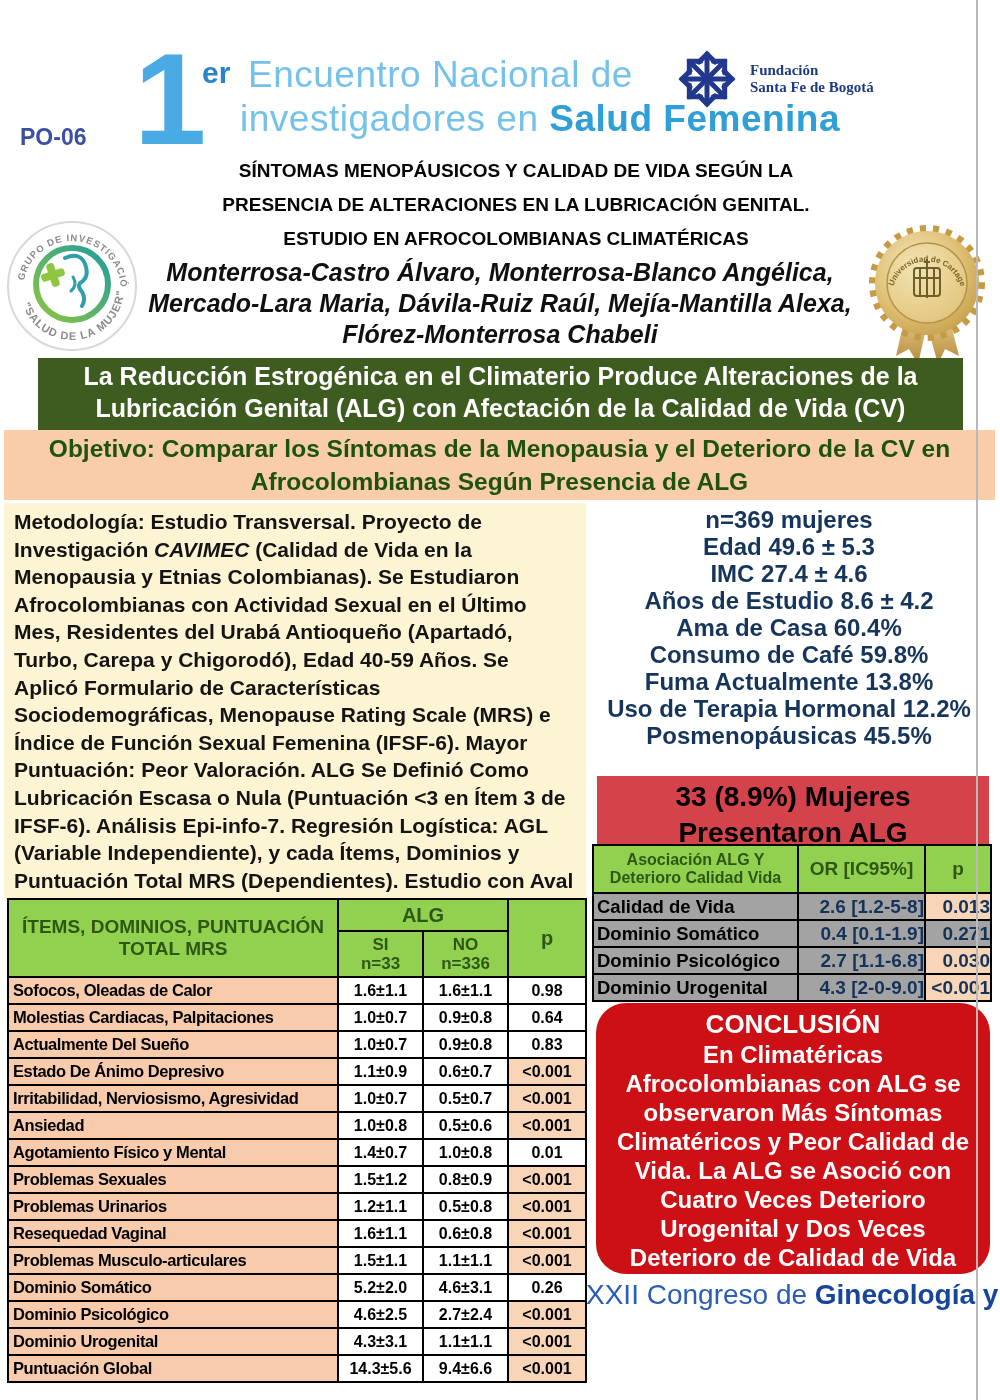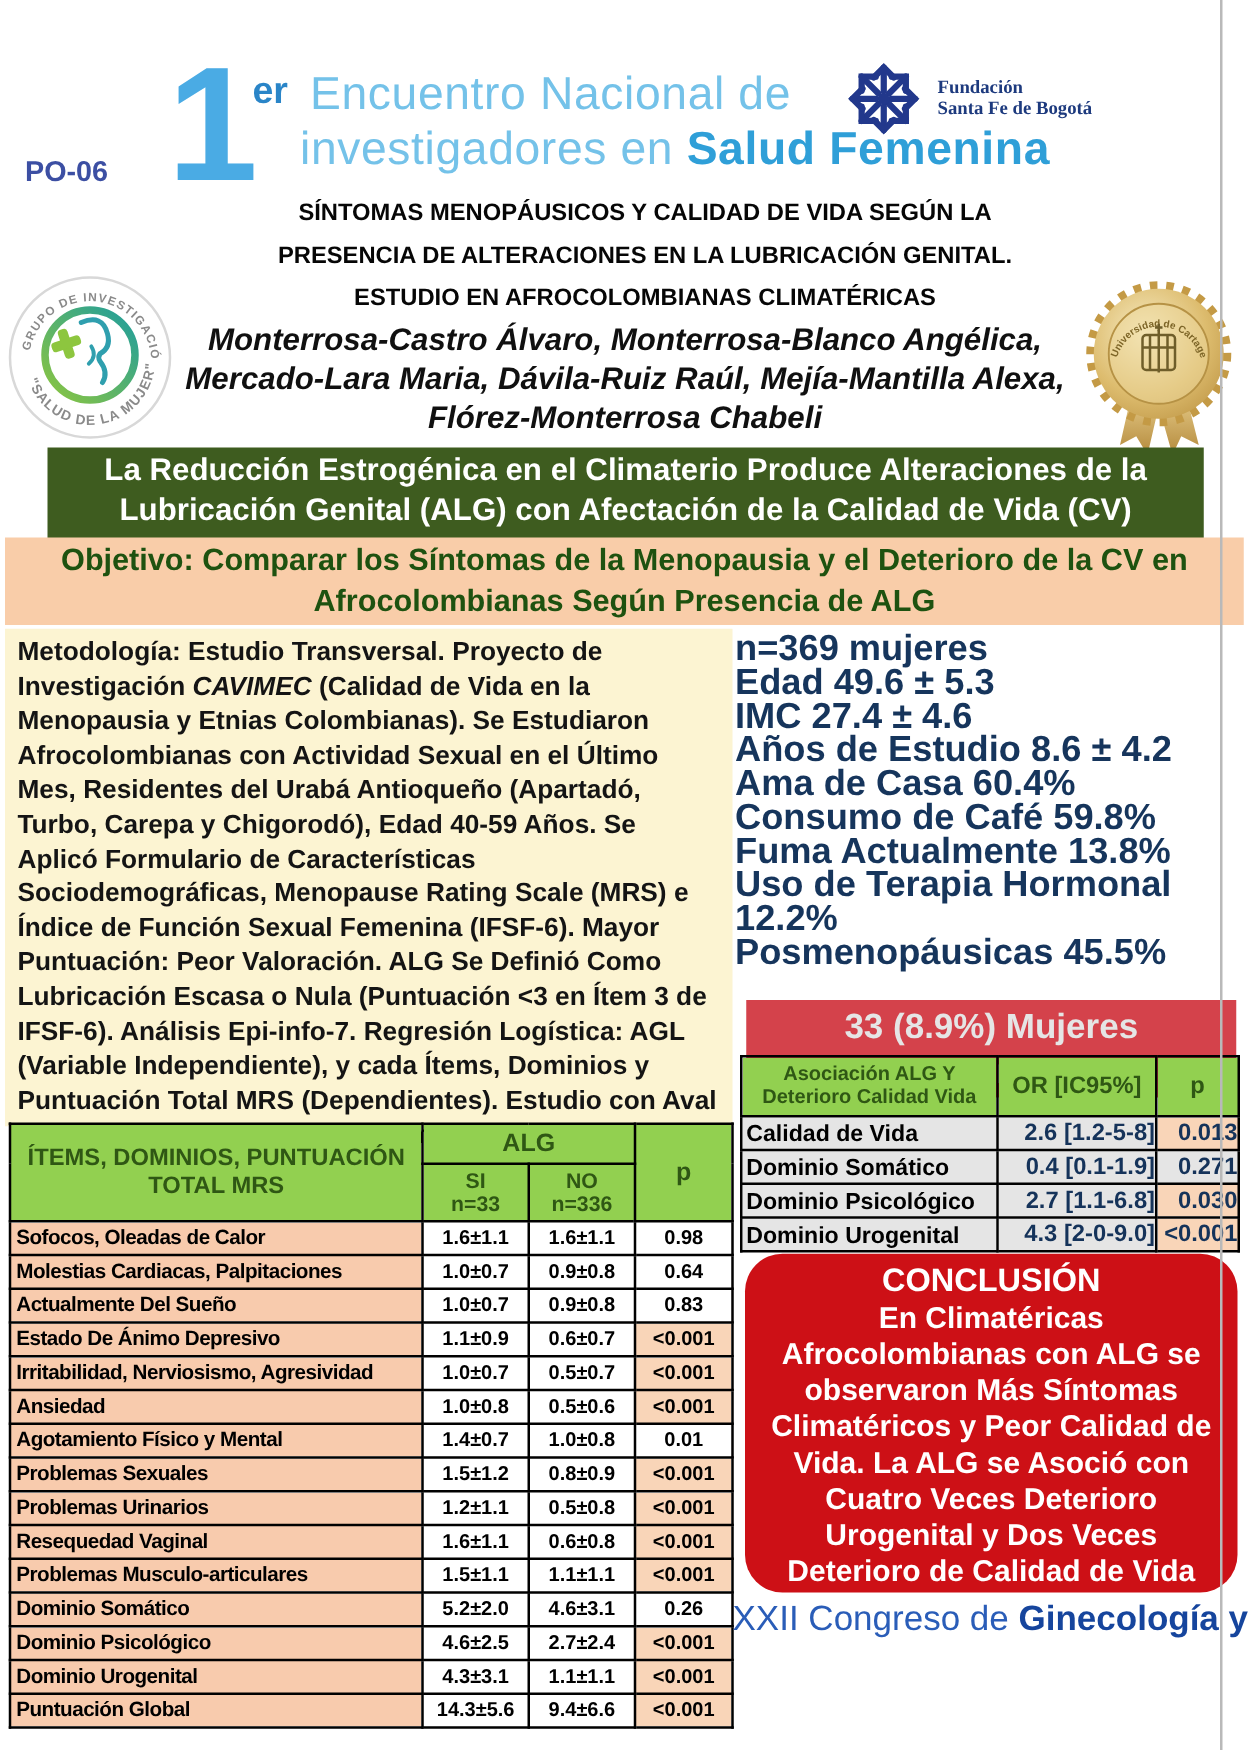--- a/index.html
+++ b/index.html
@@ -27,34 +27,34 @@
 
   .banner-green{left:38px;top:358px;width:925px;height:80px;background:#3e5c1f;color:#fff;
     font-size:25px;font-weight:700;text-align:center;line-height:32px;padding:2px 18px;box-sizing:border-box;}
   .objective{left:4px;top:430px;width:991px;height:70px;background:#f9cda9;color:#1e5210;
     font-size:24.5px;font-weight:700;text-align:center;line-height:33px;padding:2px 6px;box-sizing:border-box;}
 
   .methodology{left:4px;top:503px;width:582px;height:398px;background:#fcf4d2;color:#141414;
     font-size:21px;font-weight:700;line-height:27.6px;padding:5px 10px;box-sizing:border-box;}
   .methodology .proj{font-style:italic;}
 
-  .stats{left:588px;top:506px;width:402px;color:#16355c;
-         font-size:29px;font-weight:700;line-height:27px;}
-
-  .alg-banner{left:597px;top:800px;width:392px;height:78px;background:#d4424b;color:#e5e5e5;
+  .stats{left:588px;top:506px;width:402px;text-align:center;color:#16355c;
+         font-size:24px;font-weight:700;line-height:27px;}
+
+  .alg-banner{left:597px;top:776px;width:392px;height:78px;background:#d4424b;color:#000000;
     text-align:center;font-size:28px;font-weight:700;line-height:36px;padding-top:3px;box-sizing:border-box;}
 
   table{position:absolute;border-collapse:collapse;table-layout:fixed;}
   th,td{border:2px solid #000;padding:0;overflow:hidden;}
   th{background:#92d050;color:#2f5714;}
 
   .assoc{left:592px;top:844px;width:398px;}
   .assoc .h1{font-size:16px;line-height:18px;height:46px;font-weight:700;}
   .assoc .h2{font-size:19px;font-weight:700;}
-  .assoc td{height:25px;background:#e5e5e5;}
+  .assoc td{height:25px;background:#a3a3a3;}
   .assoc td.lbl{font-size:18.5px;font-weight:700;text-align:left;padding-left:3px;color:#000;white-space:nowrap;}
   .assoc td.val{font-size:19px;font-weight:700;text-align:right;color:#15335a;white-space:nowrap;}
   .hl{background:#f9d5b8 !important;}
 
   .mrs{left:7px;top:898px;width:578px;}
   .mrs th.items{font-size:19px;line-height:22px;font-weight:700;}
   .mrs th.alg{font-size:20px;height:30px;font-weight:700;}
   .mrs th.sub{font-size:17px;line-height:19px;height:44px;font-weight:700;}
   .mrs td{height:25px;}
   .mrs td.lbl{background:#f8cbad;font-size:16.5px;font-weight:700;letter-spacing:-.4px;

